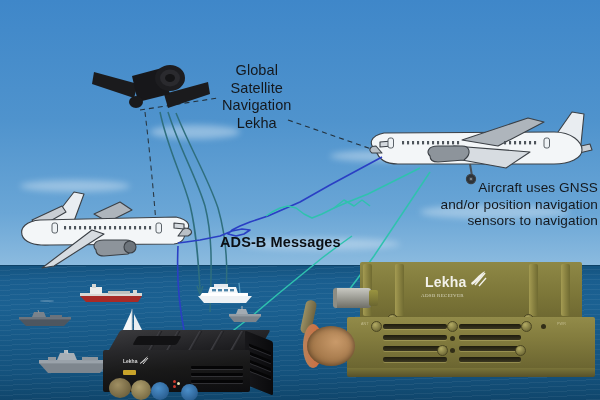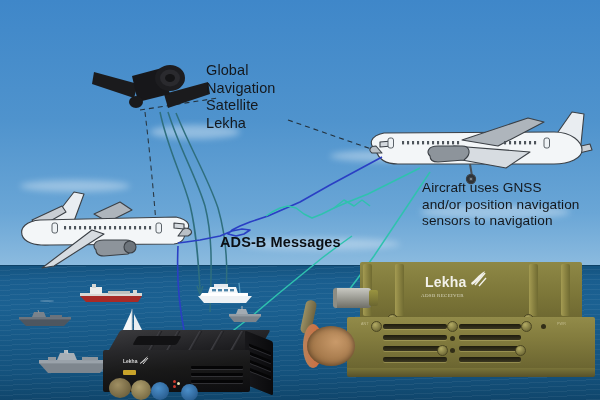--- a/index.html
+++ b/index.html
@@ -22,22 +22,22 @@
   }
   .sea::after{
     content:"";position:absolute;inset:0;
     background:repeating-linear-gradient(177deg,rgba(255,255,255,.055) 0px,rgba(255,255,255,.055) 1px,rgba(0,0,0,0) 1px,rgba(0,0,0,0) 5px);
   }
   .horizonline{position:absolute;left:0;top:265px;width:600px;height:1px;background:#0d3d60;opacity:.8;}
   .sparkle{position:absolute;background:rgba(255,255,255,.22);border-radius:50%;}
 
   
   .lbl{position:absolute;color:#14181d;letter-spacing:.1px;line-height:1.22;}
-  #gnss-label{left:206px;top:62px;font-size:14.5px;font-weight:400;}
-  #aircraft-label{left:422px;top:180px;font-size:13.6px;font-weight:400;text-align:left;width:176px;}
+  #gnss-label{left:222px;top:62px;font-size:14.5px;font-weight:400;text-align:center;}
+  #aircraft-label{left:422px;top:180px;font-size:13.6px;font-weight:400;text-align:right;width:176px;}
   #adsb-label{left:220px;top:234px;font-size:14.5px;font-weight:700;color:#0b0f14;}
 
   
   svg.ov{position:absolute;left:0;top:0;width:600px;height:400px;overflow:visible;}
 
   
   
   #olive-device{position:absolute;left:333px;top:262px;width:267px;height:122px;}
   .ol-top{
     position:absolute;left:27px;top:0;width:222px;height:57px;
@@ -144,22 +144,22 @@
 
     <ellipse cx="78" cy="24" rx="15" ry="13" fill="#1d1d20"></ellipse>
     <ellipse cx="78" cy="24" rx="10" ry="8.5" fill="#2a2a2e"></ellipse>
     <ellipse cx="78" cy="24" rx="5" ry="4" fill="#141416"></ellipse>
 
     <ellipse cx="44" cy="48" rx="7" ry="6" fill="#1a1a1c"></ellipse>
   </svg>
 
   <div class="lbl" id="gnss-label">
     <div>Global</div>
+    <div>Satellite</div>
     <div>Navigation</div>
-    <div>Satellite</div>
     <div>Lekha</div>
   </div>
 
   <svg style="position:absolute;left:358px;top:108px;width:230px;height:80px;overflow:visible;" viewBox="0 0 230 80">
     <g stroke="#3b4046" stroke-width="1.1" stroke-linejoin="round">
 
       <path d="M186 44 L214 4 L226 6 L222 46 Z" fill="#e9edf1"></path>
 
       <path d="M196 44 L232 36 L234 42 L200 50 Z" fill="#c9ced4"></path>
 

